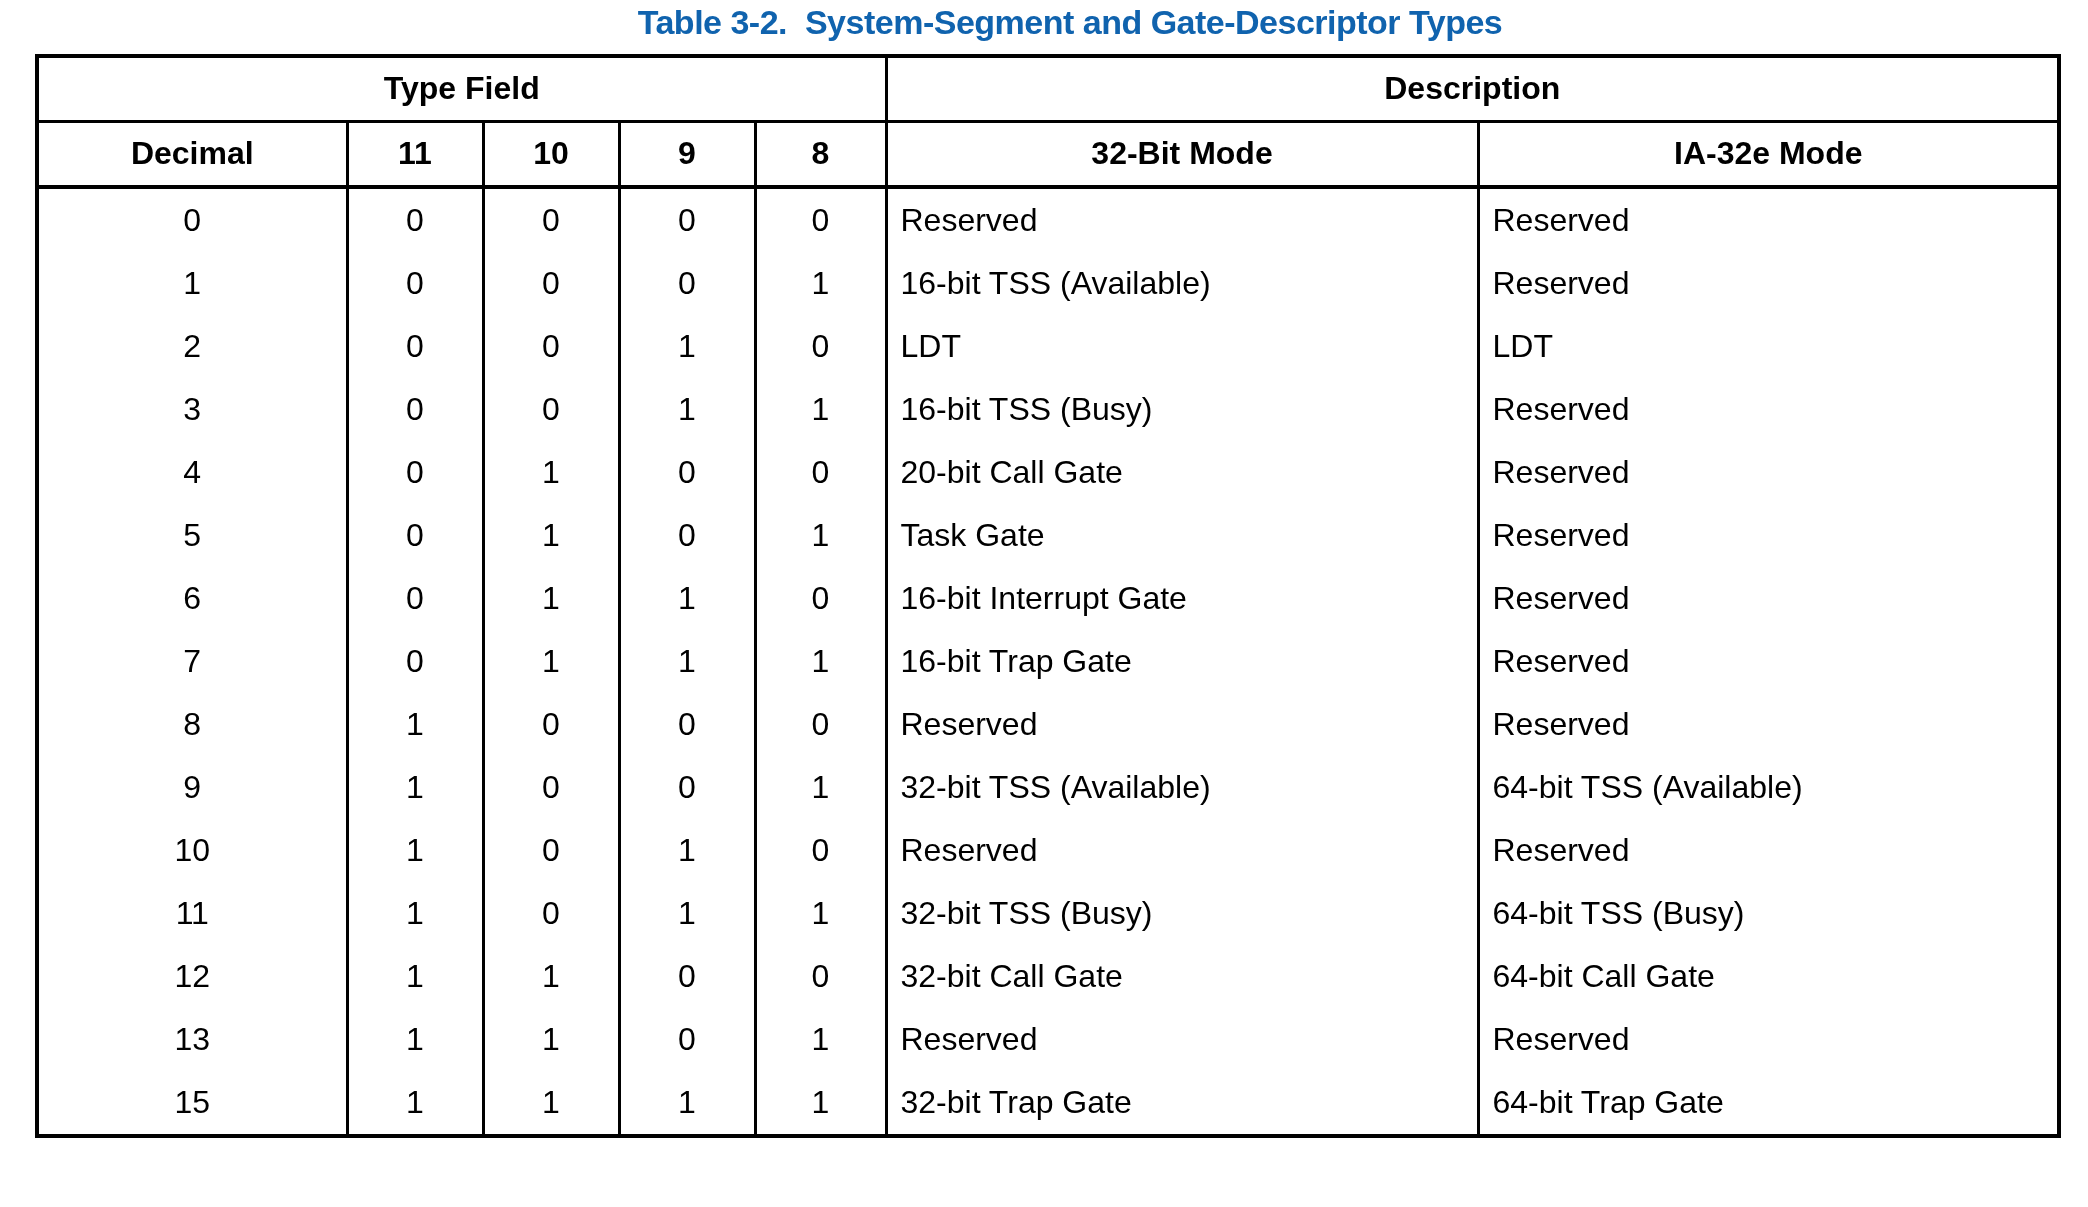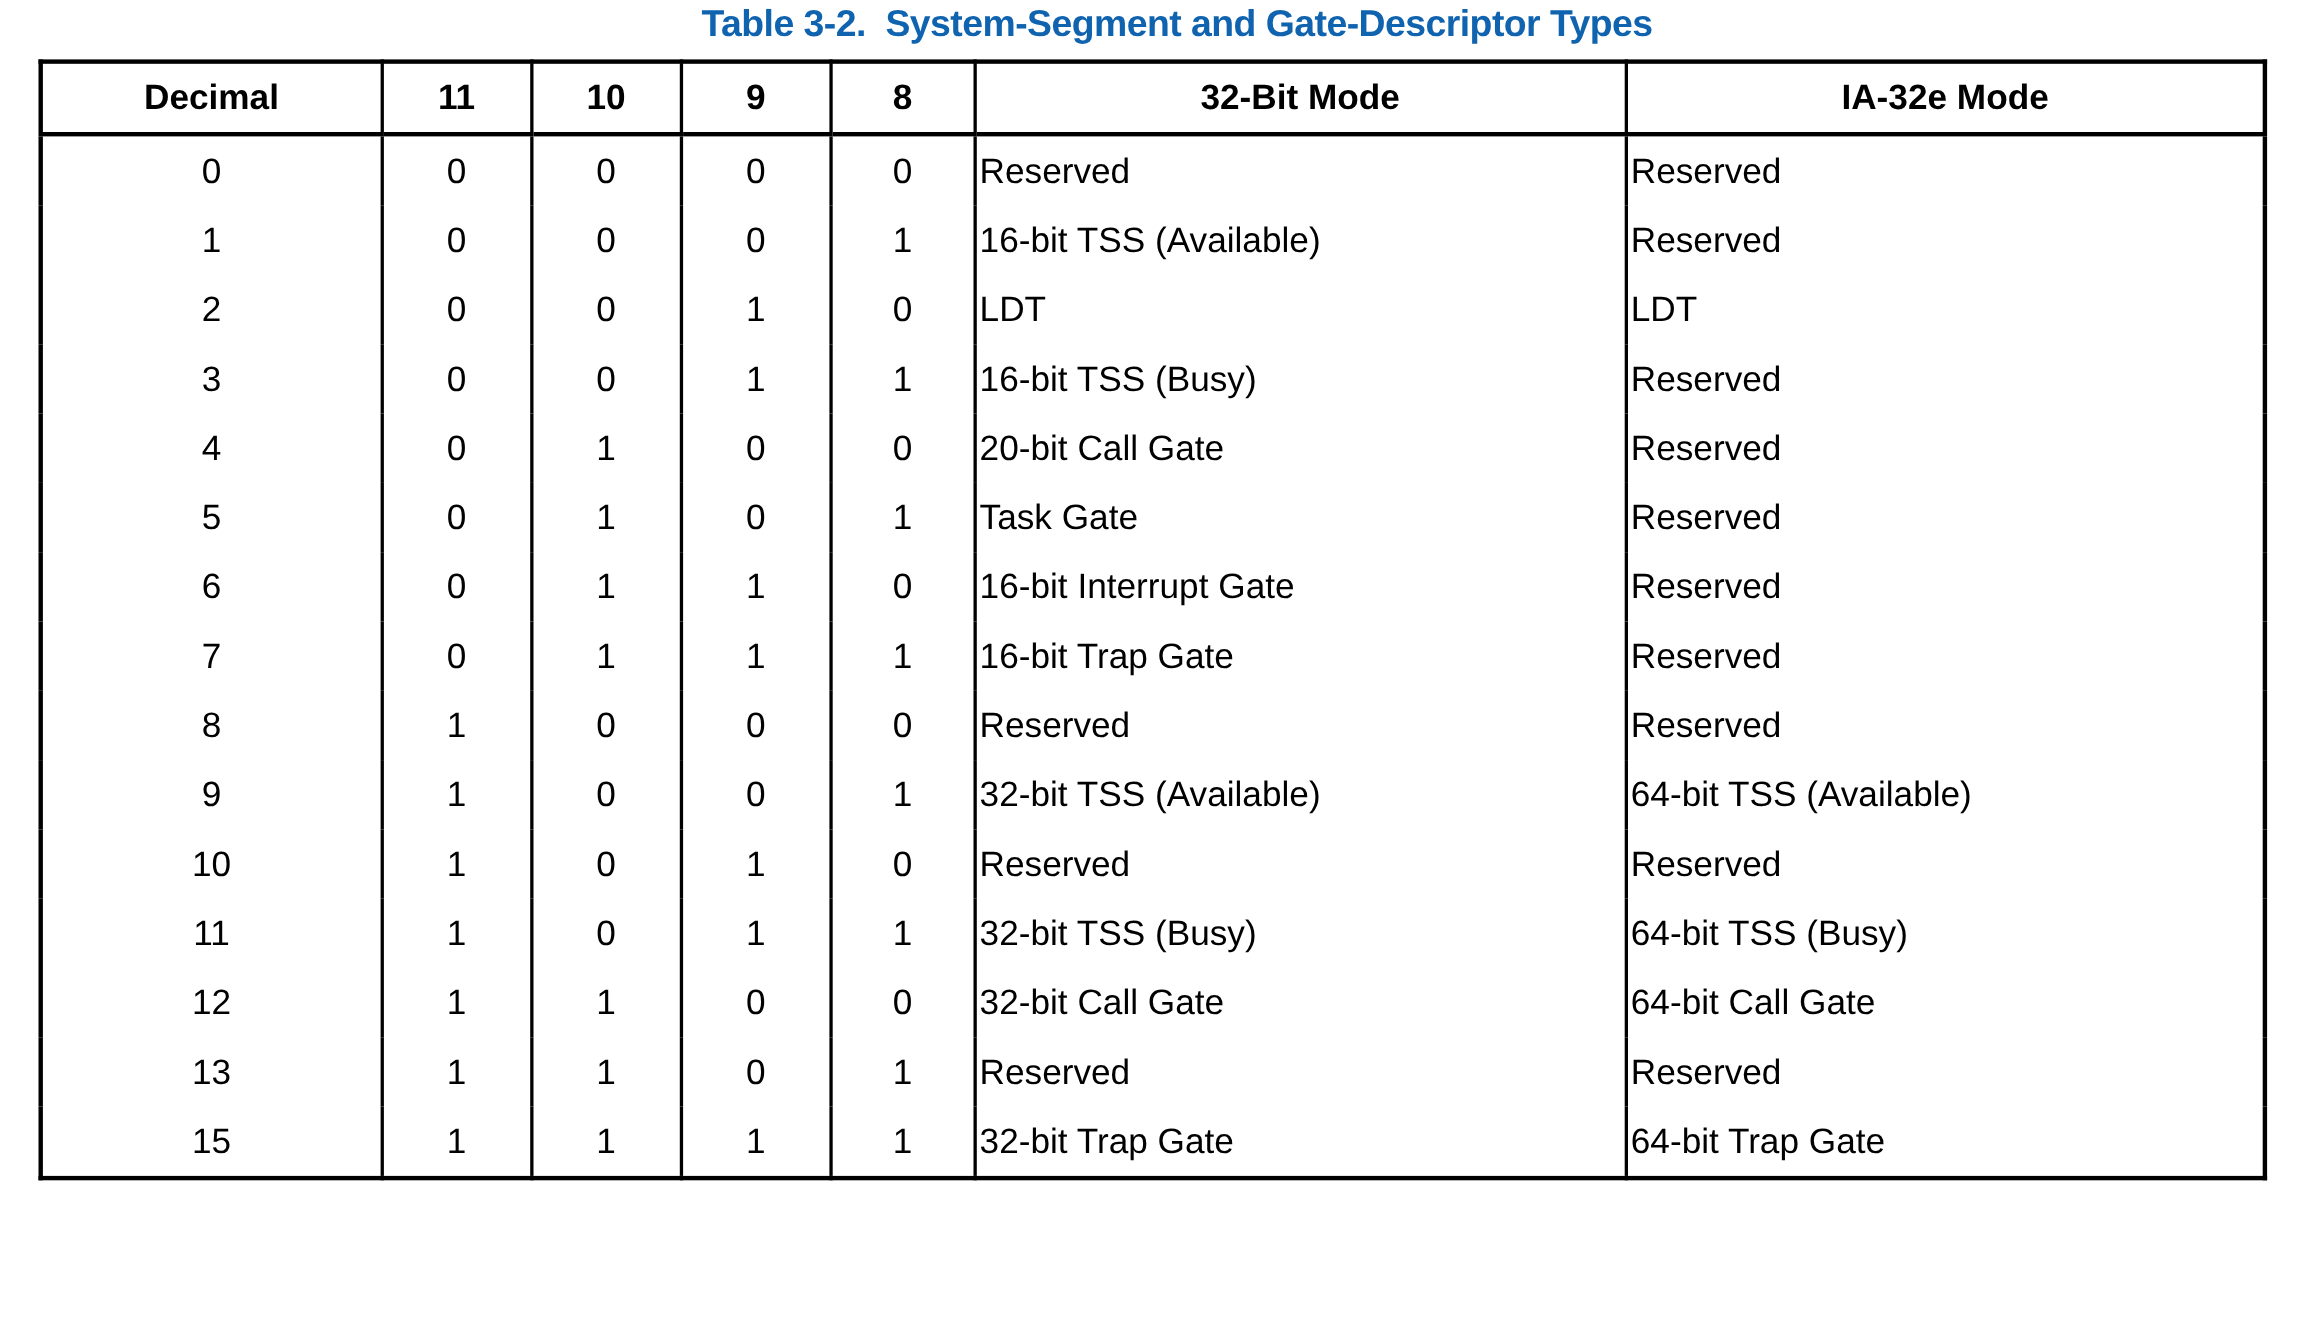--- a/index.html
+++ b/index.html
@@ -65,41 +65,45 @@
     border-bottom: 4px solid #000000;
   }
   
   .desc-table tbody td {
     height: 63px;
     border-top: none;
     border-bottom: none;
   }
   .desc-table td.desc {
     text-align: left;
-    padding-left: 3px;
+    padding-left: 13px;
   }
 </style>
 </head>
 <body>
 
 <div class="page">
 
   <div class="doc-title" style="color: rgb(16, 99, 174);">Table 3-2.  System-Segment and Gate-Descriptor Types</div>
 
   <table class="desc-table">
     <colgroup>
       <col style="width:310px">
       <col style="width:136px">
       <col style="width:136px">
       <col style="width:136px">
       <col style="width:131px">
       <col style="width:592px">
       <col style="width:581px">
     </colgroup>
     <thead>
+      <tr class="group-row">
+        <th colspan="5">Type Field</th>
+        <th colspan="2">Description</th>
+      </tr>
       <tr class="col-row">
         <th>Decimal</th>
         <th>11</th>
         <th>10</th>
         <th>9</th>
         <th>8</th>
         <th>32-Bit Mode</th>
         <th>IA-32e Mode</th>
       </tr>
     </thead>

